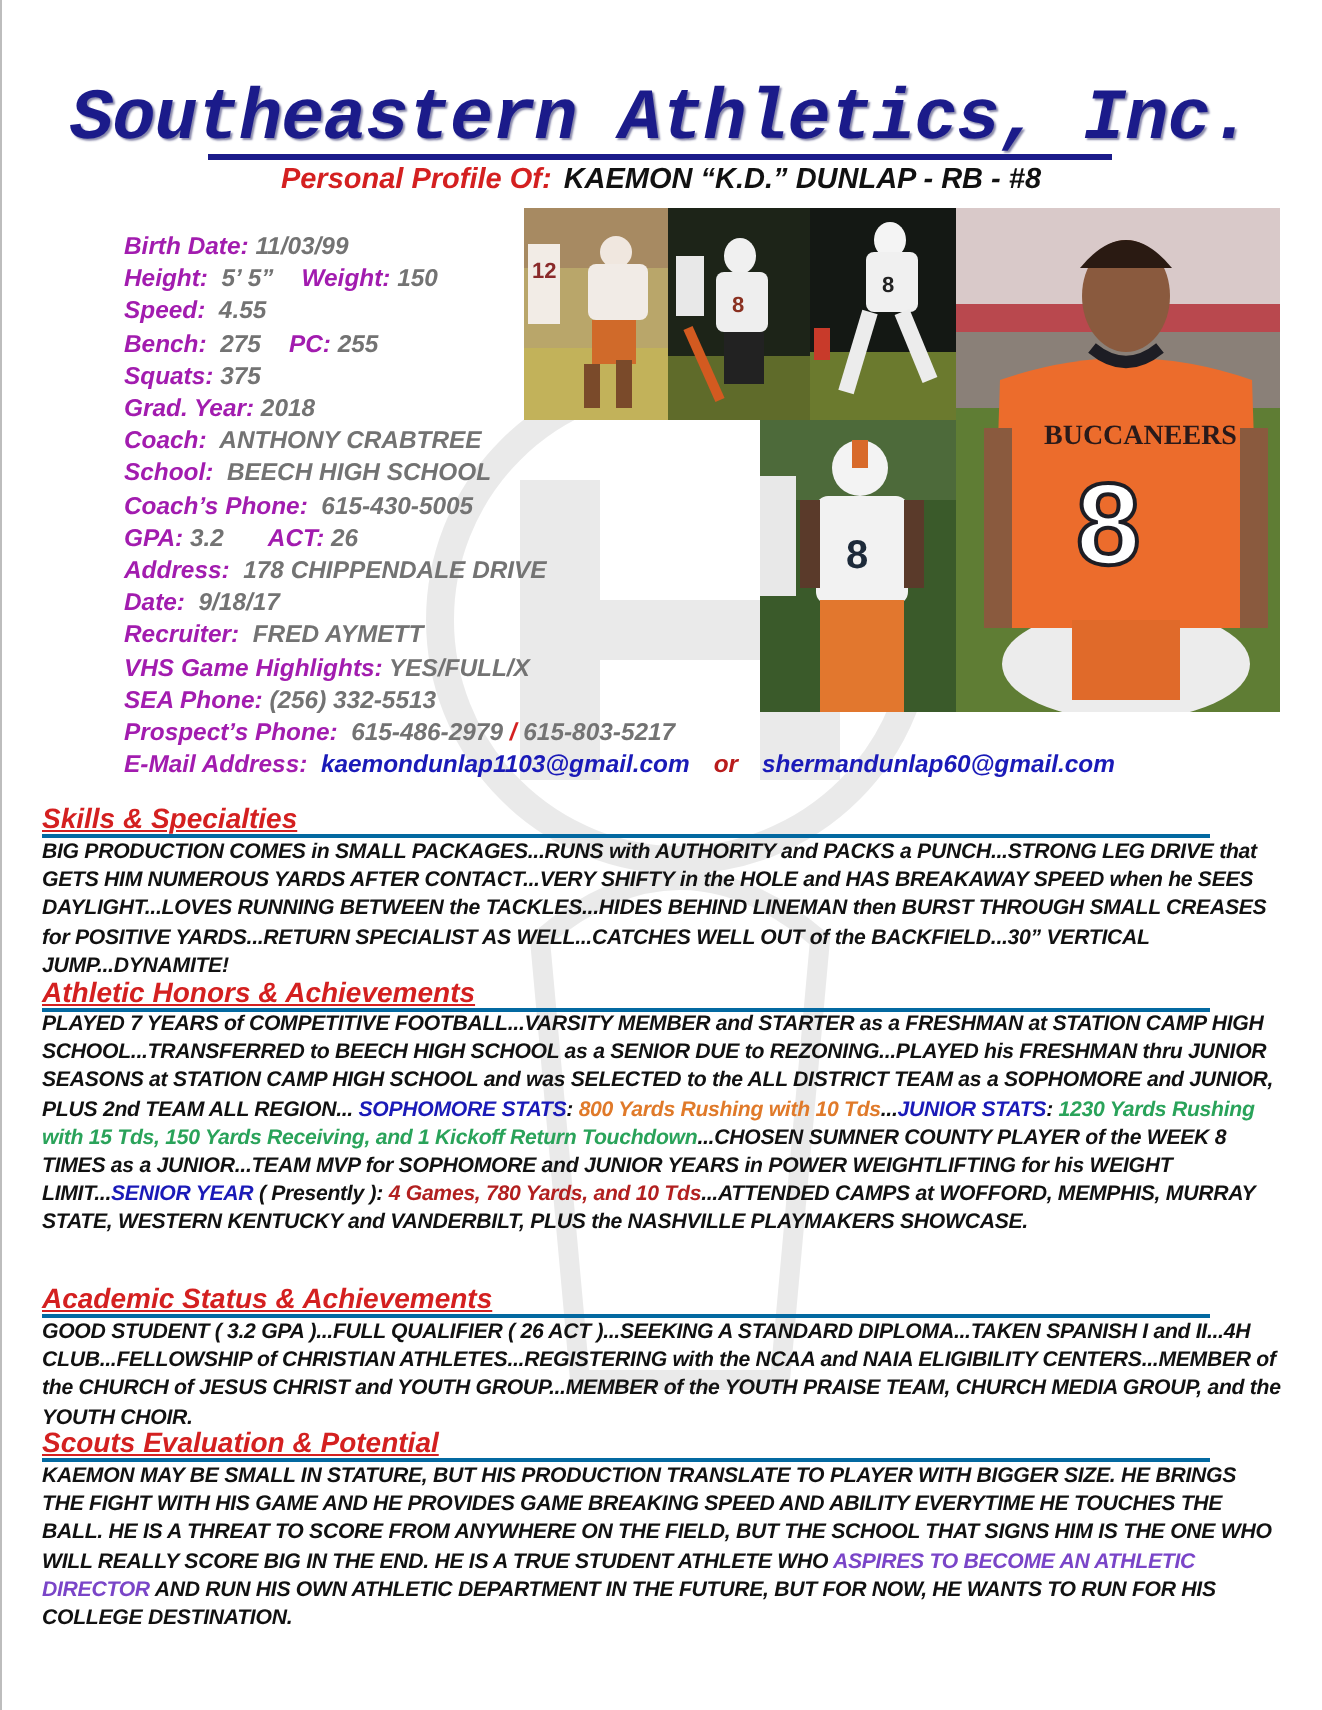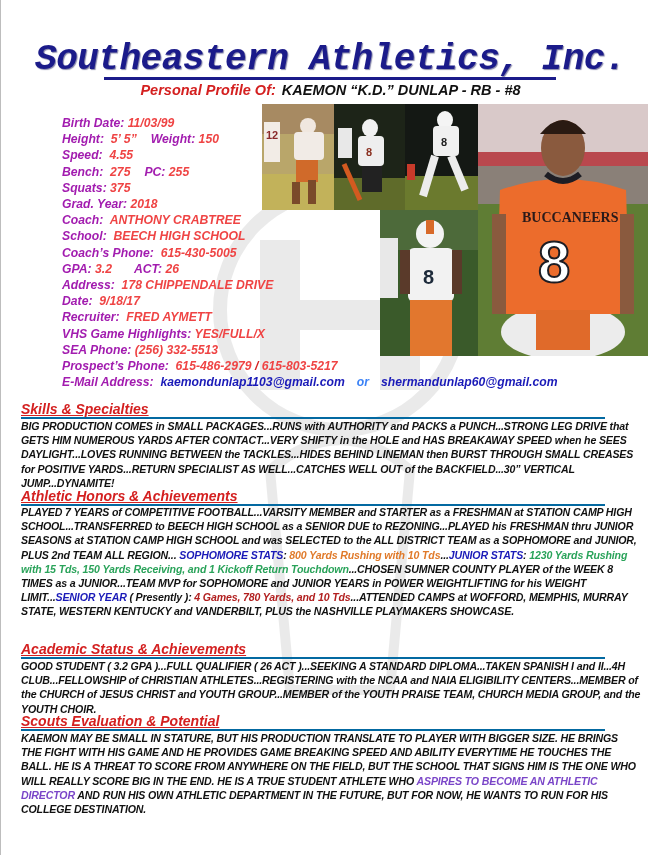--- a/index.html
+++ b/index.html
@@ -13,24 +13,24 @@
            text-shadow:1px 1px 1px #8888aa; }
   .title-underline { position:absolute; left:104px; width:452px; top:77px; height:3px; background:#1b1b8a; }
   .subtitle { position:absolute; left:0; width:661px; top:81px; text-align:center;
               font-weight:bold; font-style:italic; font-size:14.5px; line-height:18px; }
   .subtitle .lbl { color:#d42020; }
   .subtitle .val { color:#111; margin-left:6px; }
   .info { position:absolute; left:62px; top:115px; font-weight:bold; font-style:italic;
           font-size:12.2px; line-height:16.2px; }
   .info .row { white-space:nowrap; }
   .info .k { color:#a21caf; }
-  .info .v { color:#ef4444;text-align:right; }
+  .info .v { color:#737373;text-align:right; }
   .info .gap { display:inline-block; width:14px; }
   .info .mail { color:#1a1ab8; }
-  .info .or { color:#3b82f6; margin:0 12px; }
+  .info .or { color:#b91c1c; margin:0 12px; }
   .info .slash { color:#d42020; }
   .photo { position:absolute; overflow:hidden; }
   .sec-head { position:absolute; left:21px; width:584px; font-weight:bold; font-style:italic;
               font-size:14px; color:#d42020; line-height:16px; border-bottom:2px solid #0369a1;
               text-decoration:underline; }
   .sec-body { position:absolute; left:21px; width:620px; font-weight:bold; font-style:italic;
               font-size:10.6px; line-height:14.2px; color:#111; letter-spacing:-0.15px; }
   .blue { color:#1a1ab8; } .orange { color:#e07a2a; } .green { color:#2aa35a; }
   .red { color:#b22020; } .purple { color:#7a45c8; } .dark { color:#111; }
 </style>
@@ -118,21 +118,21 @@
     <rect x="0" y="28" width="18" height="60" fill="#e8e8e8"></rect>
     <ellipse cx="50" cy="24" rx="14" ry="14" fill="#f3f3f3"></ellipse>
     <rect x="46" y="10" width="8" height="14" fill="#d86a2a"></rect>
     <rect x="28" y="38" width="46" height="54" rx="6" fill="#f2f2f2"></rect>
     <text x="43" y="74" font-size="20" font-weight="bold" fill="#1d2a3a" font-family="Liberation Sans, sans-serif">8</text>
     <rect x="30" y="90" width="42" height="56" fill="#e2772e"></rect>
     <rect x="20" y="40" width="10" height="44" fill="#5a3a2a"></rect>
     <rect x="72" y="40" width="10" height="44" fill="#5a3a2a"></rect>
   </svg>
 </div>
-<div class="photo" style="left:478px;top:104px;width:183px;height:252px;">
+<div class="photo" style="left:478px;top:104px;width:162px;height:252px;">
   <svg width="170" height="252" viewBox="0 0 170 252">
     <rect width="170" height="252" fill="#6d8a3e"></rect>
     <rect width="170" height="60" fill="#d9c9c9"></rect>
     <rect y="48" width="170" height="14" fill="#b9484e"></rect>
     <rect y="62" width="170" height="40" fill="#8a8078"></rect>
     <rect y="100" width="170" height="152" fill="#5f7d34"></rect>
     <ellipse cx="85" cy="228" rx="62" ry="28" fill="#ececec"></ellipse>
     <ellipse cx="85" cy="44" rx="22" ry="28" fill="#8a5a3e"></ellipse>
     <path d="M62 30 Q85 2 108 30 Z" fill="#2a1a12"></path>
     <path d="M22 86 Q85 64 148 86 L152 210 L18 210 Z" fill="#ec6c2c"></path>

